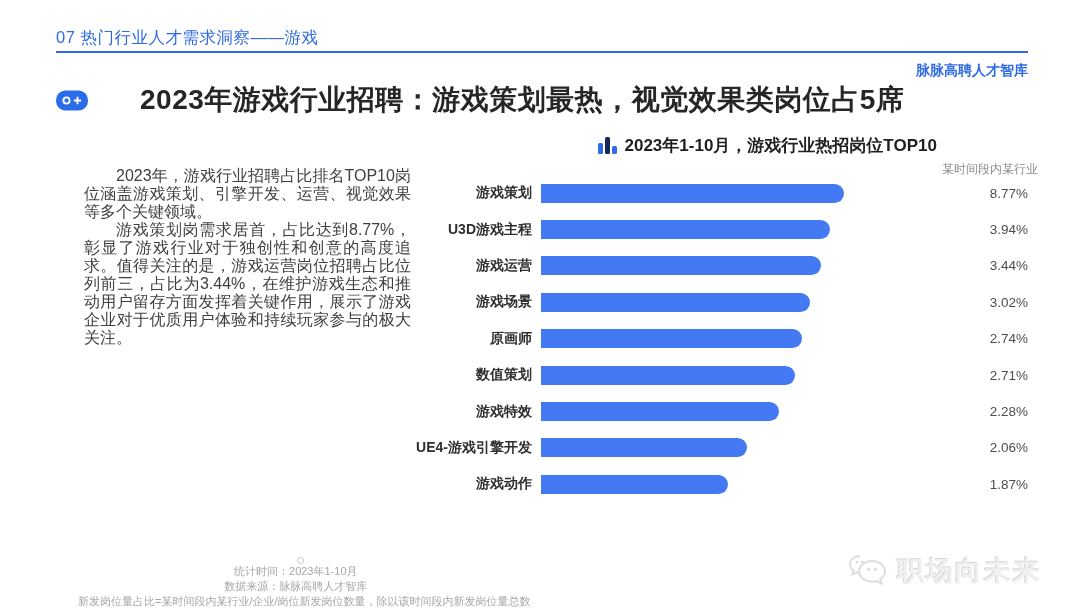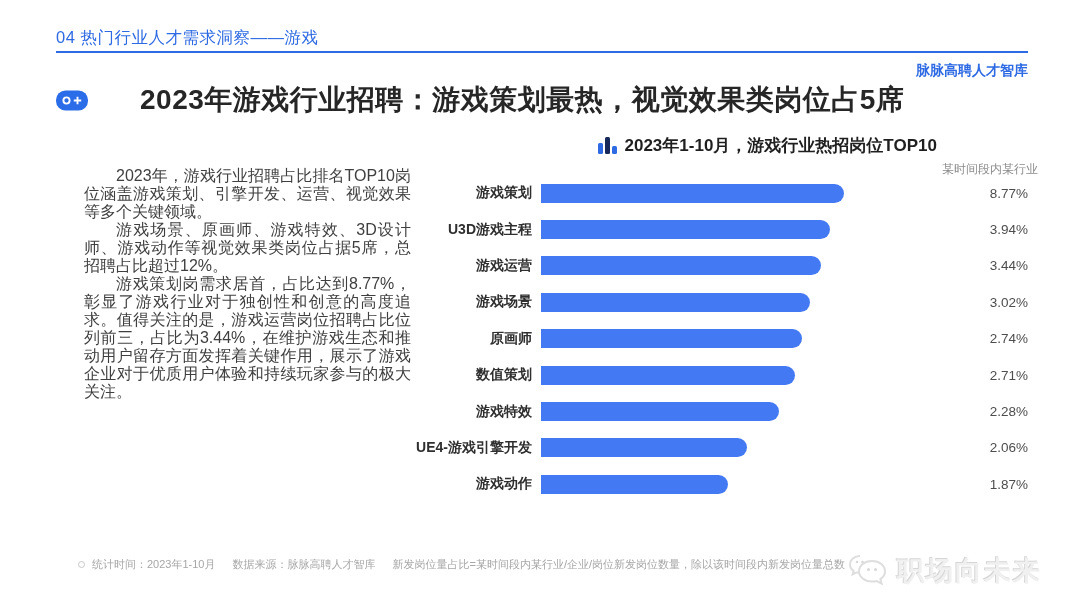--- a/index.html
+++ b/index.html
@@ -36,35 +36,35 @@
   
   .chart-rows { position:absolute; left:400px; top:175px; width:628px; }
   .crow   { display:flex; align-items:center; height:36.4px; }
   .clabel { width:132px; text-align:right; font-size:14px; color:#2f2f2f; flex:none;font-weight:bold; }
   .cbarwrap { flex:1 1 auto; margin-left:9px; }
   .cbar   { height:19px; border-radius:0 9.5px 9.5px 0; }
   .cvalue { width:66px; text-align:right; font-size:13.5px; color:#4d4d4d; flex:none; }
 
   
   .footer { position:absolute; left:78px; top:557px; display:flex; align-items:center;
-            font-size:11px; color:#a6a6a6; white-space:nowrap; }
+            font-size:11px; color:#a6a6a6; white-space:nowrap;flex-direction:column; }
   .footer .dot { width:5px; height:5px; border:1.5px solid #c7c7c7; border-radius:50%;
                  display:inline-block; margin-right:7px; }
   .footer span.seg { margin-right:17px; }
   .footer span.seg:last-child { margin-right:0; }
 
   
   .watermark { position:absolute; right:38px; bottom:18px; display:flex; align-items:center; gap:5px; }
   .wm-text { font-size:27px; font-weight:bold; letter-spacing:2px;
              color:#f0f0f0; text-shadow:-1px -1px 0 #d6d6d6, 1px 1px 0 #ffffff; }
 </style>
 </head>
 <body>
 
-<div class="hdr-left">04 热门行业人才需求洞察——游戏</div>
+<div class="hdr-left">07 热门行业人才需求洞察——游戏</div>
 <div class="hdr-right">脉脉高聘人才智库</div>
 <div class="hdr-line"></div>
 
 <div class="title-row">
   <span style="display:flex;">
     <svg width="34" height="27" viewBox="0 0 34 27">
       <rect x="1" y="3.5" width="32" height="20" rx="9.5" fill="#2b6de8"></rect>
       <circle cx="11.5" cy="13.5" r="3.1" fill="none" stroke="#ffffff" stroke-width="1.9"></circle>
       <path d="M22.5 9.8 v7.4 M18.8 13.5 h7.4" stroke="#ffffff" stroke-width="1.9" fill="none"></path>
     </svg>
@@ -77,21 +77,20 @@
       <i class="b1"></i>
       <i class="b2"></i>
       <i class="b3"></i>
     </span>
   <span class="chart-title-text">2023年1-10月，游戏行业热招岗位TOP10</span>
 </div>
 <div class="value-col-header">某时间段内某行业</div>
 
 <div class="body-text">
     <p>2023年，游戏行业招聘占比排名TOP10岗位涵盖游戏策划、引擎开发、运营、视觉效果等多个关键领域。</p>
-    <p>游戏场景、原画师、游戏特效、3D设计师、游戏动作等视觉效果类岗位占据5席，总招聘占比超过12%。</p>
     <p>游戏策划岗需求居首，占比达到8.77%，彰显了游戏行业对于独创性和创意的高度追求。值得关注的是，游戏运营岗位招聘占比位列前三，占比为3.44%，在维护游戏生态和推动用户留存方面发挥着关键作用，展示了游戏企业对于优质用户体验和持续玩家参与的极大关注。</p>
   </div>
 
 <div class="chart-rows">
     <div class="crow">
       <div class="clabel">游戏策划</div>
       <div class="cbarwrap">
         <div class="cbar" style="width: 303px; background: rgb(67, 121, 242);"></div>
       </div>
       <div class="cvalue">8.77%</div>

